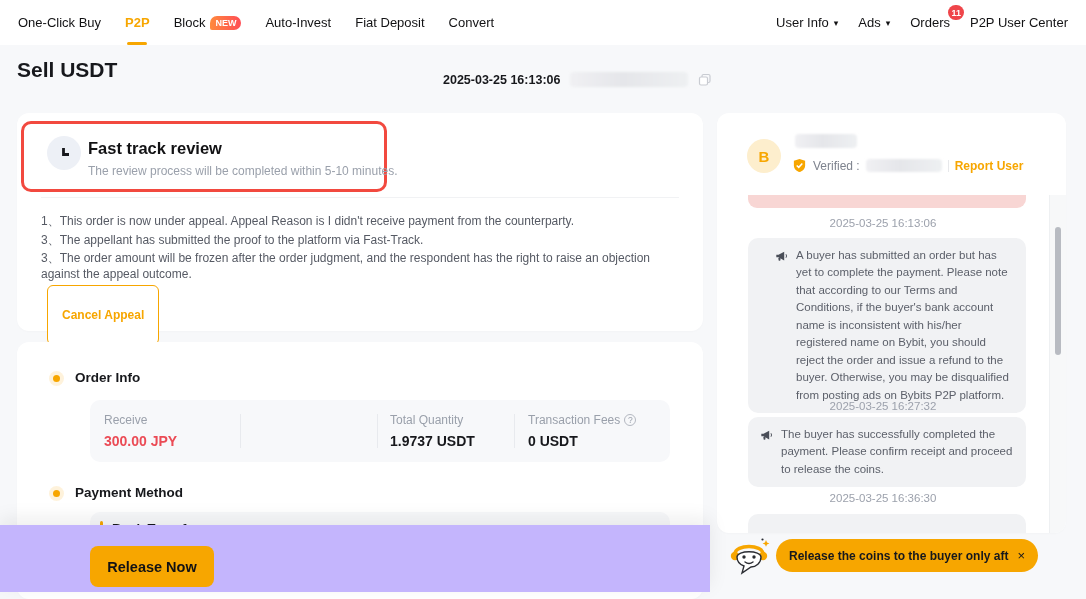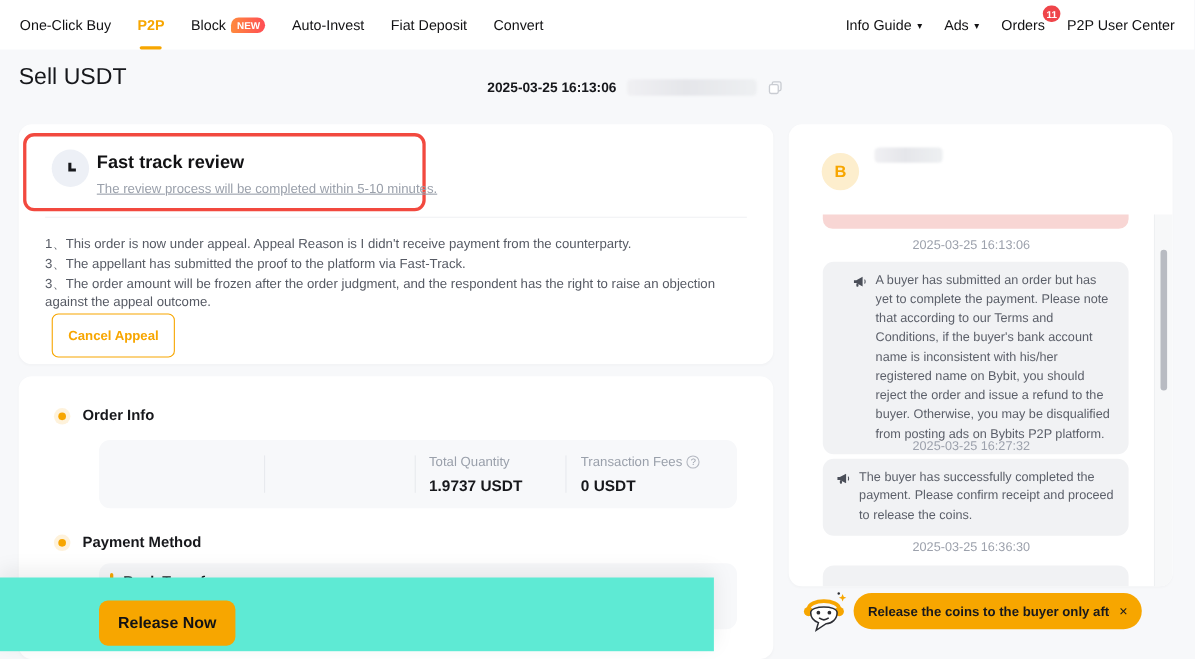--- a/index.html
+++ b/index.html
@@ -21,41 +21,41 @@
   .nav-item.active::after { content:""; position:absolute; left:50%; transform:translateX(-50%);
     bottom:0; width:20px; height:3px; background:#f7a600; border-radius:2px; }
   .badge-new { display:inline-block; font-size:9px; font-weight:700; color:#fff;
     background:linear-gradient(90deg,#ff8a3d,#ff4d55); padding:2px 5px; border-radius:7px 7px 7px 2px; }
   .caret { font-size:9px; color:#121214; }
   .orders-wrap { position:relative; }
   .badge-count { position:absolute; top:5px; right:-14px; min-width:15px; height:15px; border-radius:8px;
     background:#ef454a; color:#fff; font-size:9px; font-weight:700; display:flex; align-items:center;
     justify-content:center; padding:0 3px; }
   
-  .page-title { position:absolute; left:17px; top:58px; font-size:21px; font-weight:400; color:#17181c;text-align:right; }
+  .page-title { position:absolute; left:17px; top:58px; font-size:21px; font-weight:700; color:#17181c;text-align:right; }
   .order-meta { position:absolute; left:443px; top:72px; display:flex; align-items:center; gap:10px; }
   .order-time { font-size:12.5px; font-weight:700; color:#17181c; }
   .blob { background:linear-gradient(90deg,#f0f0f3,#e5e6ea 45%,#eef0f2); border-radius:4px; filter:blur(1.2px); }
   .blob-orderid { width:118px; height:15px; }
   
   .card { position:absolute; background:#fff; border-radius:12px; box-shadow:0 1px 2px rgba(23,24,28,.02); }
   .card-appeal { left:17px; top:113px; width:686px; height:218px; }
   .card-order  { left:17px; top:342px; width:686px; height:257px; }
   .card-chat   { left:717px; top:113px; width:349px; height:420px; overflow:hidden; }
   
   .highlight-box { position:absolute; left:4px; top:8px; width:366px; height:71px;
     border:3px solid #f2493f; border-radius:10px; }
   .clock-circle { position:absolute; left:30px; top:23px; width:34px; height:34px; border-radius:50%;
     background:#edf0f6; display:flex; align-items:center; justify-content:center; }
   .appeal-title { position:absolute; left:71px; top:26px; font-size:16.5px; font-weight:800; color:#121214; }
-  .appeal-sub { position:absolute; left:71px; top:51px; font-size:12px; color:#9aa0ab;text-decoration:underline; }
+  .appeal-sub { position:absolute; left:71px; top:51px; font-size:12px; color:#9aa0ab; }
   .appeal-divider { position:absolute; left:24px; right:24px; top:84px; height:1px; background:#f1f2f4; }
   .appeal-list { position:absolute; left:24px; top:101px; width:636px; font-size:12px; color:#565a64; line-height:15.5px; }
   .appeal-list div { margin-bottom:3px; }
-  .btn-cancel-appeal { position:absolute; left:30px; top:172px; padding:12px 14px; background:#fff;
+  .btn-cancel-appeal { position:absolute; left:30px; top:172px; padding:22px 14px; background:#fff;
     border:1.5px solid #f7a600; border-radius:6px; color:#f7a600; font-size:12px; font-weight:700;
     font-family:inherit; cursor:pointer; }
   
   .section-dot { position:absolute; width:7px; height:7px; border-radius:50%; background:#f7a600;
     box-shadow:0 0 0 4px rgba(247,166,0,.14); }
   .dot-orderinfo { left:36px; top:33px; }
   .dot-payment { left:36px; top:148px; }
   .section-title { position:absolute; font-size:13.5px; font-weight:700; color:#17181c; }
   .title-orderinfo { left:58px; top:28px; }
   .title-payment { left:58px; top:143px; }
@@ -65,21 +65,21 @@
   .field { position:absolute; top:0; height:62px; }
   .field-label { position:absolute; top:13px; font-size:12px; color:#9aa0ab; display:flex; gap:4px; align-items:center; }
   .field-value { position:absolute; top:32px; font-size:14px; font-weight:700; color:#17181c; white-space:nowrap; }
   .field-value.red { color:#eb4b55; }
   .field-div { position:absolute; top:14px; width:1px; height:34px; background:#e8eaee; }
   .help-circle { width:12px; height:12px; border:1px solid #b4b8c1; border-radius:50%; color:#9aa0ab;
     font-size:8.5px; display:inline-flex; align-items:center; justify-content:center; }
   .pay-accent { position:absolute; left:10px; top:9px; width:3px; height:15px; background:#f7a600; border-radius:2px; }
   .pay-name { position:absolute; left:22px; top:9px; font-size:13px; font-weight:700; color:#17181c; }
   
-  .footer-bar { position:absolute; left:0; top:525px; width:649px; height:67px; background:#5eead4;
+  .footer-bar { position:absolute; left:0; top:525px; width:710px; height:67px; background:#c4b5fd;
     box-shadow:0 -6px 18px rgba(23,24,28,.08); }
   .btn-release { position:absolute; left:90px; top:21px; width:124px; height:41px; background:#f7a600;
     border:none; border-radius:8px; font-size:14.5px; font-weight:700; color:#121214;
     font-family:inherit; cursor:pointer; }
   
   .avatar { position:absolute; left:30px; top:26px; width:34px; height:34px; border-radius:50%;
     background:#fdeecd; color:#f7a600; font-weight:800; font-size:15px;
     display:flex; align-items:center; justify-content:center; }
   .blob-name { position:absolute; left:78px; top:21px; width:62px; height:14px; }
   .verified-row { position:absolute; left:75px; top:45px; display:flex; align-items:center; gap:6px; }
@@ -129,21 +129,21 @@
         </div>
       <div class="nav-item">
           <span>Fiat Deposit</span>
         </div>
       <div class="nav-item">
           <span>Convert</span>
         </div>
     </div>
     <div class="nav-right">
       <div class="nav-item">
-        <span>Info Guide</span>
+        <span>User Info</span>
         <span class="caret">▾</span>
       </div>
       <div class="nav-item">
         <span>Ads</span>
         <span class="caret">▾</span>
       </div>
       <div class="nav-item orders-wrap">
         <span>Orders</span>
         <span class="badge-count">11</span>
       </div>
@@ -178,20 +178,24 @@
       <div>3、The appellant has submitted the proof to the platform via Fast-Track.</div>
       <div>3、The order amount will be frozen after the order judgment, and the respondent has the right to raise an objection against the appeal outcome.</div>
     </div>
     <button class="btn-cancel-appeal">Cancel Appeal</button>
   </div>
 
   <div class="card card-order">
     <span class="section-dot dot-orderinfo"></span>
     <div class="section-title title-orderinfo">Order Info</div>
     <div class="graybox graybox-fields">
+      <div class="field" style="left:14px">
+        <div class="field-label" style="position:static;margin-top:13px">Receive</div>
+        <div class="field-value red" style="position:static;margin-top:6px">300.00 JPY</div>
+      </div>
       <div class="field-div" style="left:150px"></div>
       <div class="field-div" style="left:287px"></div>
       <div class="field" style="left:300px">
         <div class="field-label" style="position:static;margin-top:13px">Total Quantity</div>
         <div class="field-value" style="position:static;margin-top:6px">1.9737 USDT</div>
       </div>
       <div class="field-div" style="left:424px"></div>
       <div class="field" style="left:438px">
         <div class="field-label" style="position:static;margin-top:13px">
           <span>Transaction Fees</span>
@@ -204,20 +208,30 @@
     <div class="section-title title-payment">Payment Method</div>
     <div class="graybox graybox-payment">
       <span class="pay-accent"></span>
       <div class="pay-name">Bank Transfer</div>
     </div>
   </div>
 
   <div class="card card-chat">
     <div class="avatar">B</div>
     <span class="blob blob-name"></span>
+    <div class="verified-row">
+      <svg width="15" height="15" viewBox="0 0 16 16">
+        <path d="M8 1l6 2v5c0 3.5-2.7 6-6 7-3.3-1-6-3.5-6-7V3l6-2z" fill="#f7a600"></path>
+        <polyline points="5,8 7.2,10 11,5.8" fill="none" stroke="#fff" stroke-width="1.6"></polyline>
+      </svg>
+      <span class="verified-label">Verified :</span>
+      <span class="blob blob-verified" style="position:static"></span>
+      <span class="vdiv"></span>
+      <span class="report-link">Report User</span>
+    </div>
     <div class="chat-area">
       <div class="pink-bar"></div>
       <div class="chat-ts ts-1">2025-03-25 16:13:06</div>
       <div class="bubble bubble-1">
         <svg class="mega-icon" width="14" height="14" viewBox="0 0 16 16">
           <path d="M1.5 6.5v3h2.5l6.5 3.5v-10L4 6.5H1.5z" fill="#4a4e58"></path>
           <rect x="4" y="9.8" width="2.2" height="3.6" rx="0.8" fill="#4a4e58"></rect>
           <path d="M12.5 6c.8.6.8 3.4 0 4" fill="none" stroke="#4a4e58" stroke-width="1.1"></path>
         </svg>
         <div class="bubble-text">A buyer has submitted an order but has yet to complete the payment. Please note that according to our Terms and Conditions, if the buyer's bank account name is inconsistent with his/her registered name on Bybit, you should reject the order and issue a refund to the buyer. Otherwise, you may be disqualified from posting ads on Bybits P2P platform.</div>

